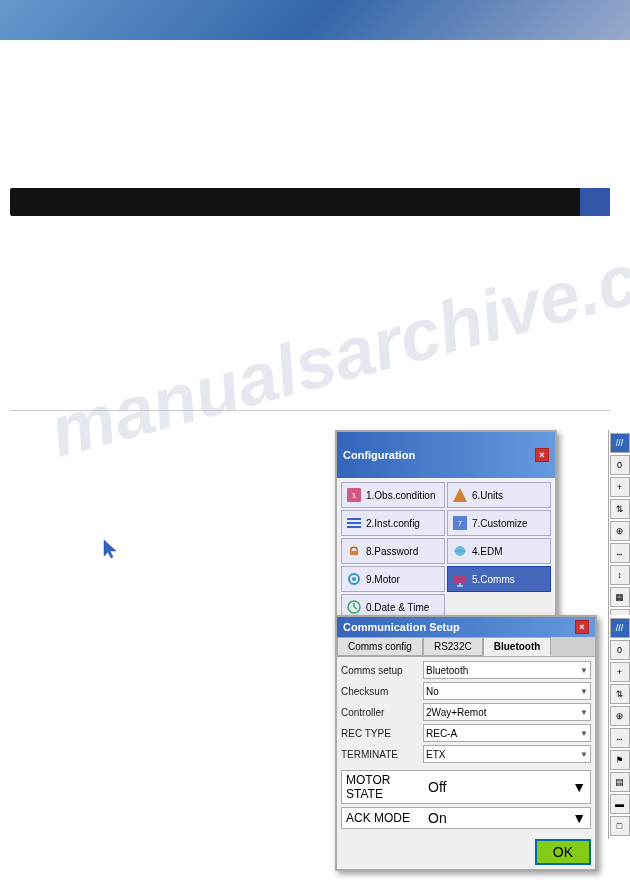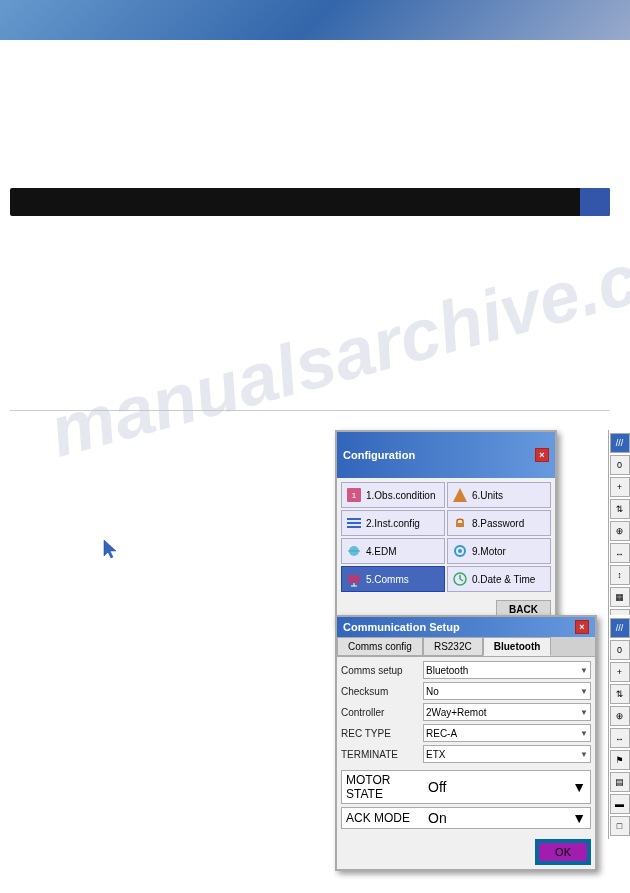--- a/index.html
+++ b/index.html
@@ -278,24 +278,24 @@
       display: flex;
       align-items: flex-start;
       justify-content: space-between;
     }
     .ok-row {
       display: flex;
       justify-content: flex-end;
       padding: 3px 4px 4px 4px;
     }
     .ok-btn {
-      background: #a21caf;
-      border: 4px solid #0369a1;
+      background: #84cc16;
+      border: 2px solid #0369a1;
       padding: 3px 16px;
-      font-size: 11px;
+      font-size: 14px;
       cursor: pointer;
     }
 
     
     .right-toolbar-2 {
       position: absolute;
       top: 575px;
       right: 0px;
       width: 22px;
       background: #ffffff;
@@ -371,20 +371,29 @@
         <div class="config-item-icon">
           <svg viewBox="0 0 16 16">
               <rect x="1" y="3" width="14" height="2" fill="#3366cc"></rect>
               <rect x="1" y="7" width="14" height="2" fill="#3366cc"></rect>
               <rect x="1" y="11" width="14" height="2" fill="#3366cc"></rect>
             </svg>
         </div>
         <span>2.Inst.config</span>
       </div>
 
+      <div class="config-item">
+        <div class="config-item-icon">
+          <svg viewBox="0 0 16 16">
+              <rect x="1" y="1" width="14" height="14" rx="1" fill="#3366cc" opacity="0.8"></rect>
+              <text x="8" y="11" text-anchor="middle" fill="white" font-size="7">7</text>
+            </svg>
+        </div>
+        <span>7.Customize</span>
+      </div>
 
 
       <div class="config-item">
         <div class="config-item-icon">
           <svg viewBox="0 0 16 16">
               <path d="M4,8 L4,12 L12,12 L12,8 Z" fill="#cc6600" opacity="0.8"></path>
               <path d="M5,8 L5,6 C5,3.8 11,3.8 11,6 L11,8" fill="none" stroke="#cc6600" stroke-width="1.5"></path>
             </svg>
         </div>
         <span>8.Password</span>

